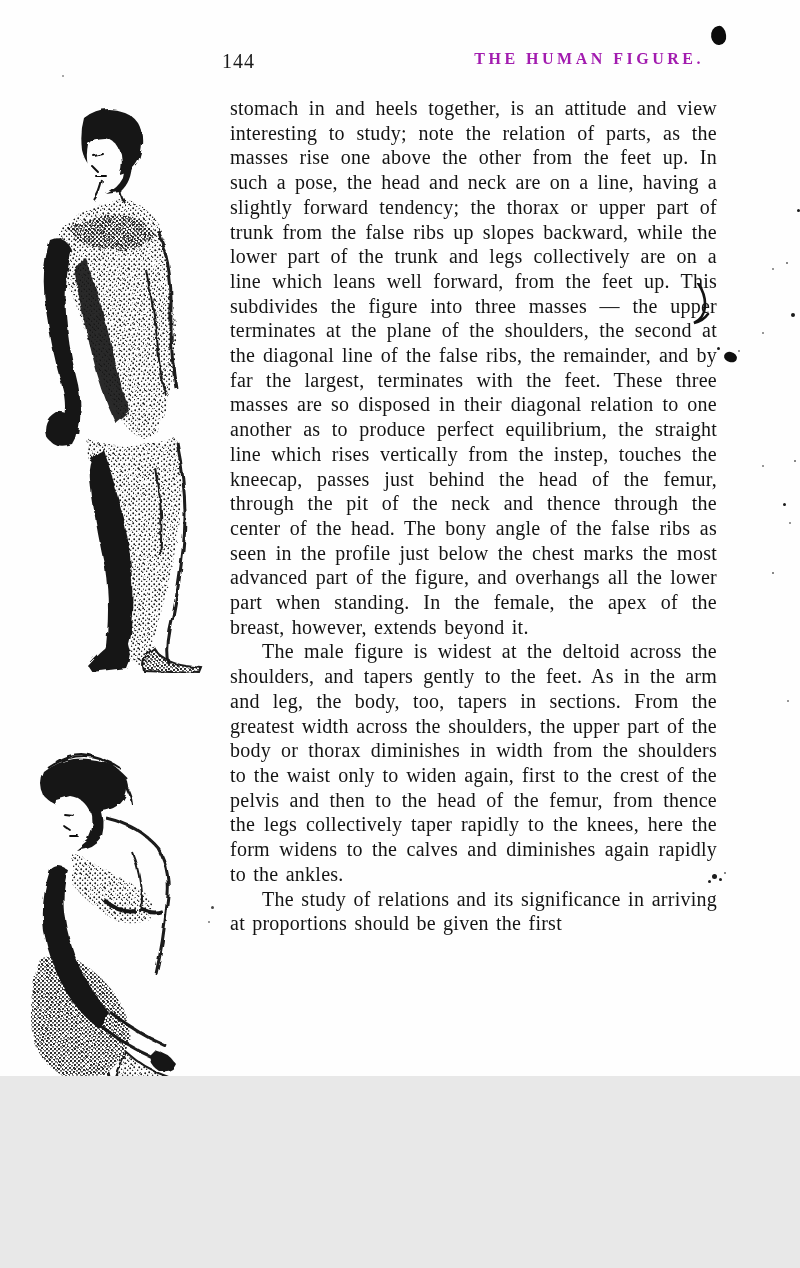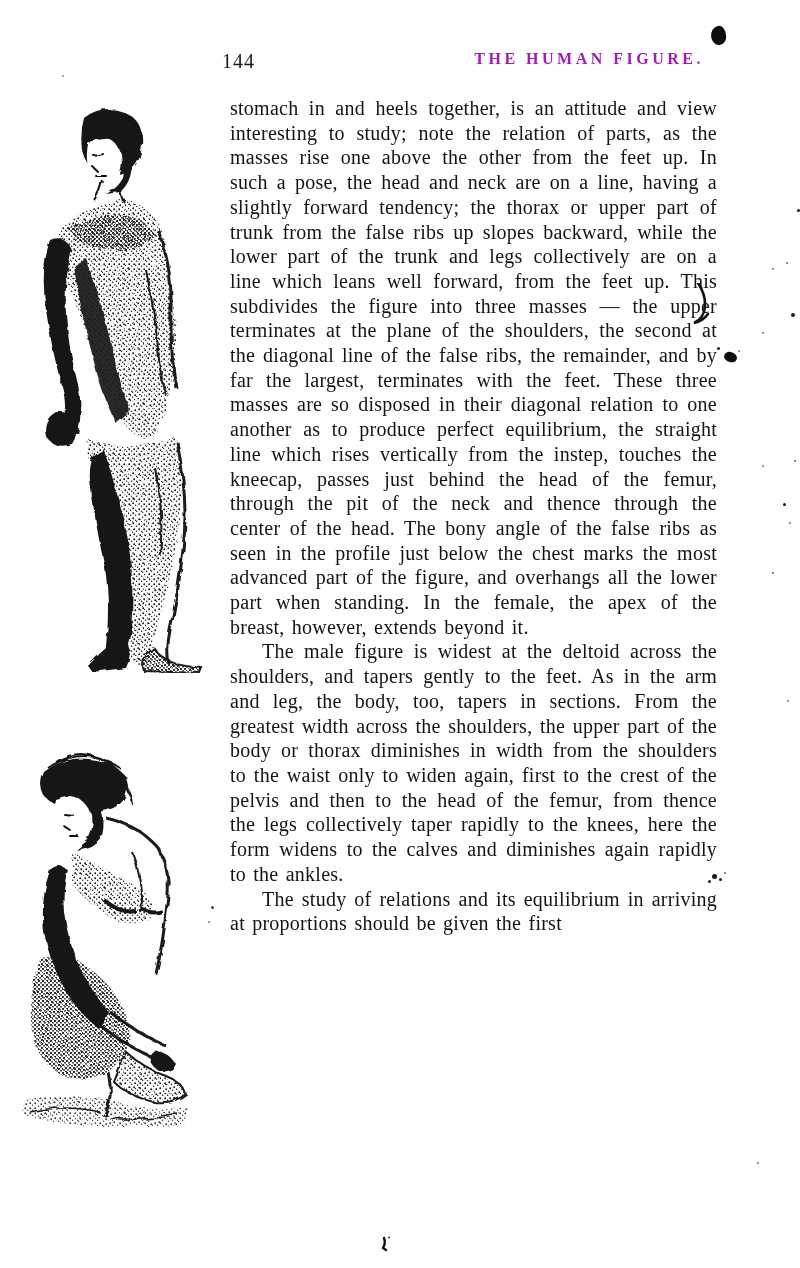--- a/index.html
+++ b/index.html
@@ -1,18 +1,18 @@
 <!DOCTYPE html>
 <html><head>
 <meta charset="utf-8">
 <style>
   html,body{margin:0;padding:0;background:#e8e8e8;}
   #page{
     position:relative;
-    width:800px;height:1268px;
+    width:800px;height:1076px;
     margin:0 auto;
     background:#fefefe;
     overflow:hidden;
     color:#161616;
     font-family:"Liberation Serif", serif;
   }
   
   .hdr{position:absolute;top:50px;left:218px;width:486px;height:26px;}
   .pagenum{
     position:absolute;left:4px;top:0;
@@ -136,21 +136,21 @@
 
         <path d="M10,348 Q60,338 110,352 Q150,362 174,354 L170,372 Q110,378 56,372 Q24,368 8,362 Z" fill="url(#st)" opacity="0.85"></path>
         <path d="M16,360 Q50,352 86,360 M96,366 Q130,370 164,362" stroke="#1a1a1a" stroke-width="1.5" fill="none"></path>
       </g>
     </svg>
   </figure>
 
   <main class="bodycol">
     <p class="noindent">stomach in and heels together, is an attitude and view interesting to study; note the relation of parts, as the masses rise one above the other from the feet up.  In such a pose, the head and neck are on a line, having a slightly forward tendency; the thorax or upper part of trunk from the false ribs up slopes backward, while the lower part of the trunk and legs collectively are on a line which leans well forward, from the feet up.  This subdivides the figure into three masses — the upper terminates at the plane of the shoulders, the second at the diagonal line of the false ribs, the remainder, and by far the largest, terminates with the feet.  These three masses are so disposed in their diagonal relation to one another as to produce perfect equilibrium, the straight line which rises vertically from the instep, touches the kneecap, passes just behind the head of the femur, through the pit of the neck and thence through the center of the head.  The bony angle of the false ribs as seen in the profile just below the chest marks the most advanced part of the figure, and overhangs all the lower part when standing.  In the female, the apex of the breast, however, extends beyond it.</p>
     <p>The male figure is widest at the deltoid across the shoulders, and tapers gently to the feet.  As in the arm and leg, the body, too, tapers in sections.  From the greatest width across the shoulders, the upper part of the body or thorax diminishes in width from the shoulders to the waist only to widen again, first to the crest of the pelvis and then to the head of the femur, from thence the legs collectively taper rapidly to the knees, here the form widens to the calves and diminishes again rapidly to the ankles.</p>
-    <p>The study of relations and its equilibrium in arriving at proportions should be given the first</p>
+    <p>The study of relations and its significance in arriving at proportions should be given the first</p>
   </main>
 
   <span class="blot"></span>
 
   <svg class="penstroke" viewBox="0 0 26 44" xmlns="http://www.w3.org/2000/svg">
     <path d="M12,0 Q20,12 19,24 Q18,35 8,40 Q17,38 22,31" stroke="#121212" stroke-width="2.6" fill="none" stroke-linecap="round"></path>
   </svg>
 
   <span class="smudge"></span>
   <span class="speck" style="left:717px;top:347px;width:3px;height:3px;"></span>

